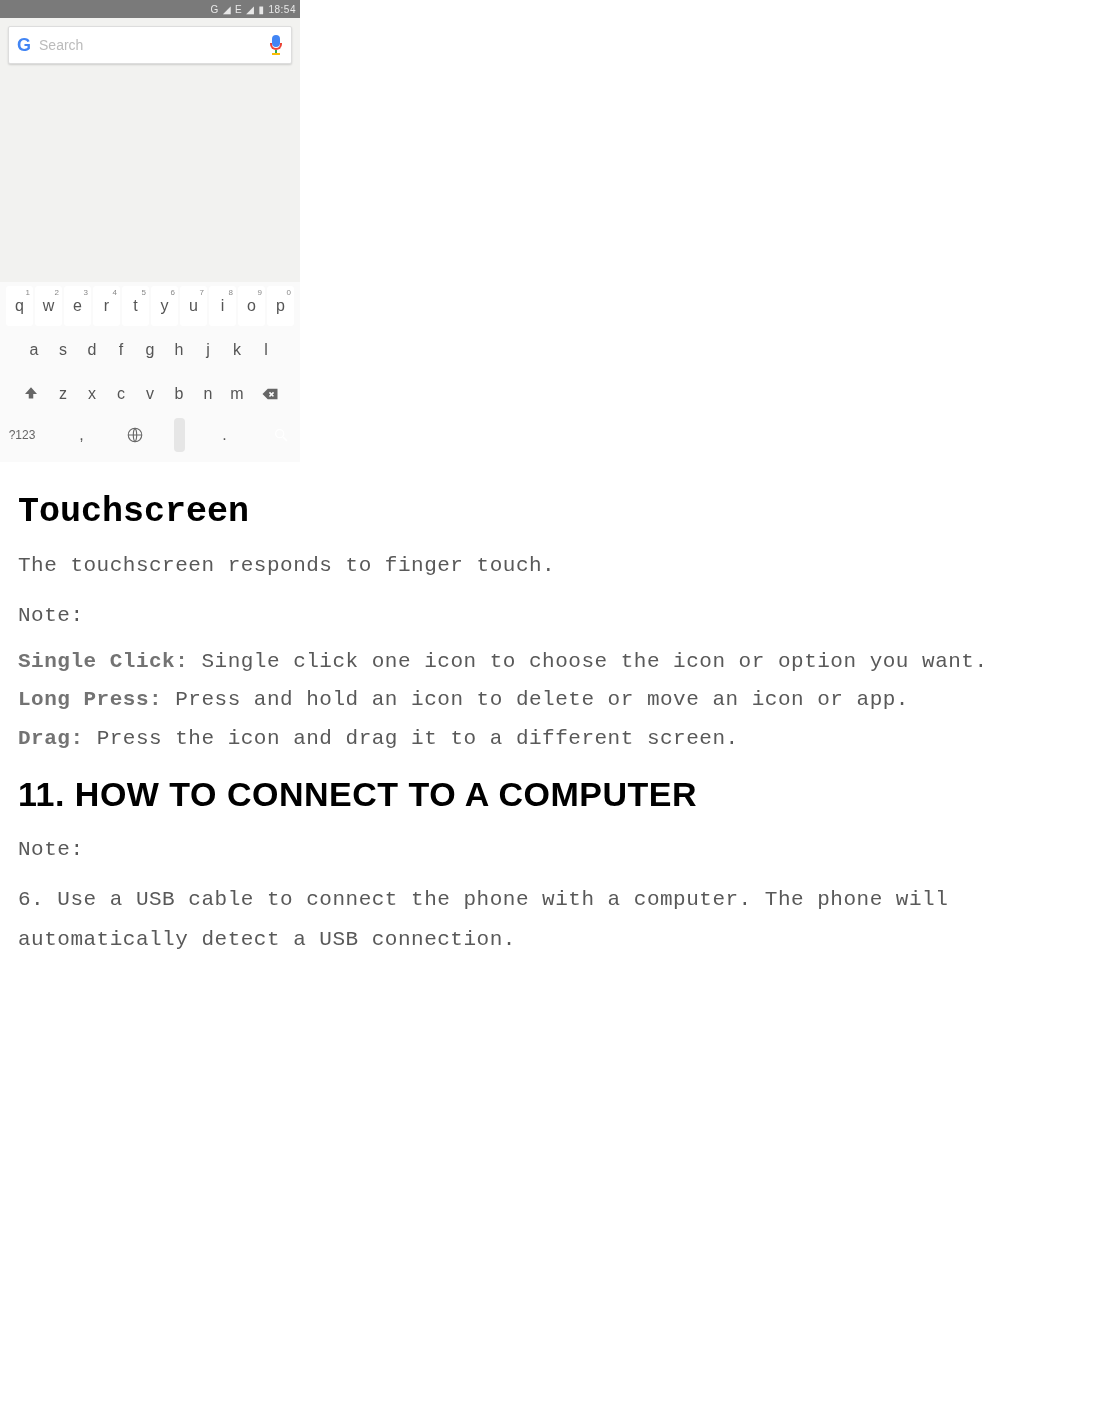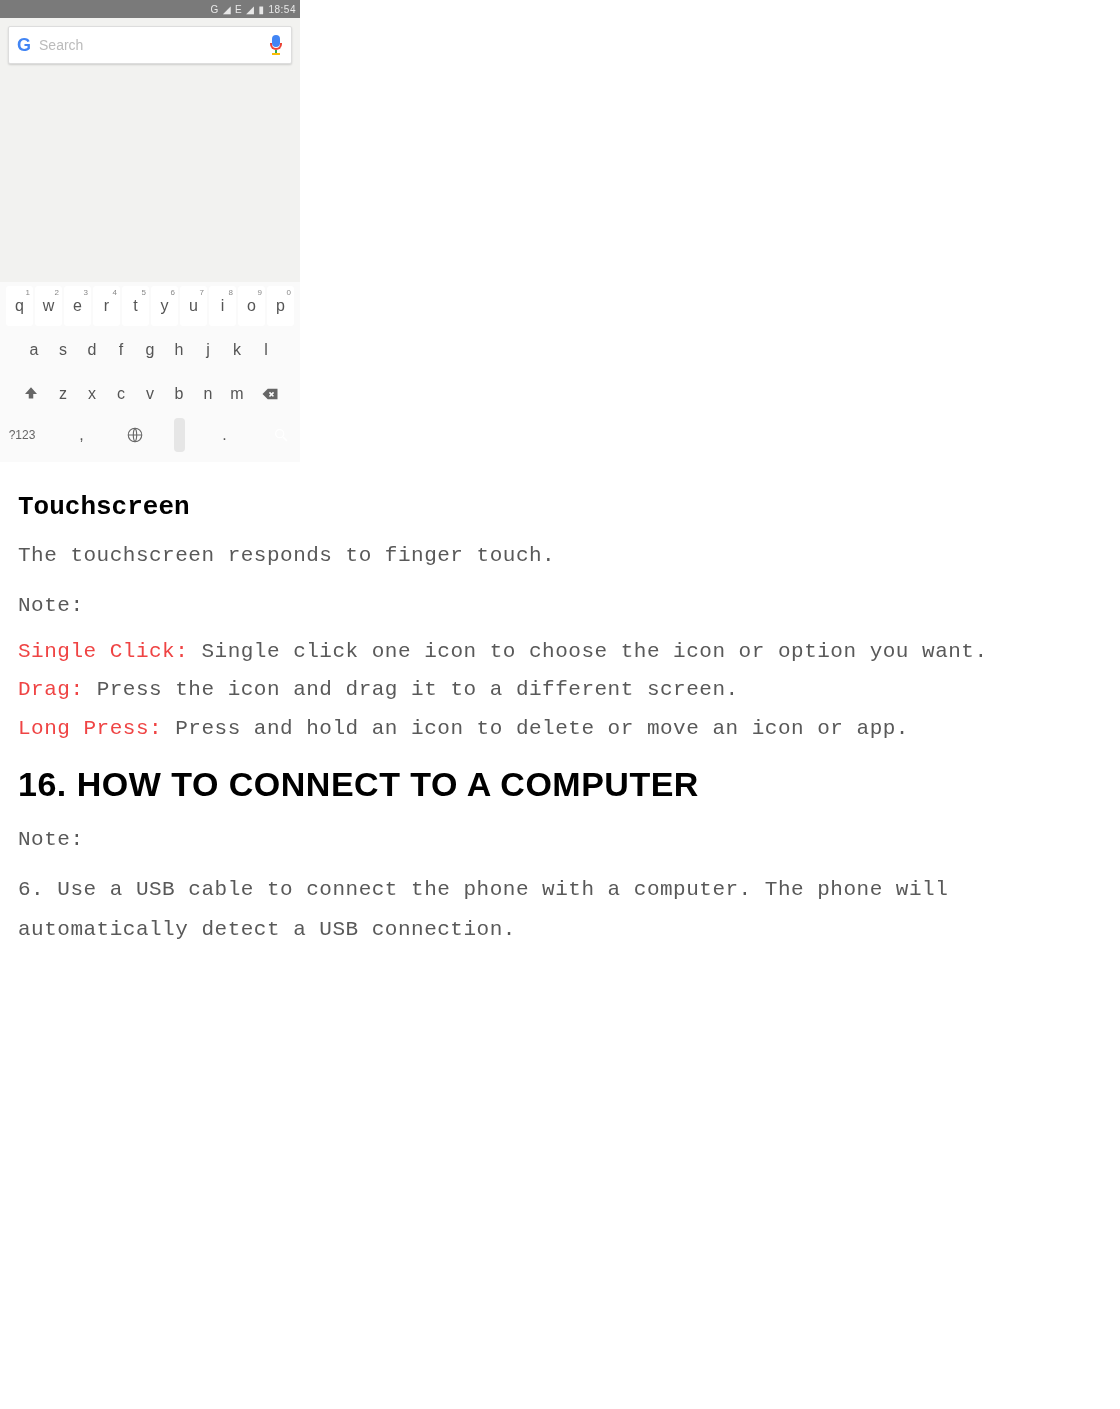--- a/index.html
+++ b/index.html
@@ -136,27 +136,27 @@
   .para {
     font-size: 21px;
     line-height: 1.9;
     color: #595959;
     font-family: "SimSun","Courier New", monospace;
     margin-bottom: 10px;
     letter-spacing: 0.5px;
   }
   .para.tight { line-height: 1.55; margin-bottom:6px; }
   .bold-head {
-    font-size: 26px;
+    font-size: 35px;
     font-weight: bold;
     color: #000;
     margin: 10px 0 14px 0;
     font-family: "SimSun","Courier New", monospace;
   }
-  .inline-bold { font-weight: normal; color:#ef4444;text-align:right; }
+  .inline-bold { font-weight: bold; color:#737373;text-align:right; }
   .section-title {
     font-family: Arial, Helvetica, sans-serif;
     font-weight: 800;
     font-size: 34px;
     color: #000;
     margin: 20px 0 16px 0;
     letter-spacing: 0.5px;
   }
 </style>
 </head>
@@ -283,23 +283,23 @@
 
 <div class="doc">
   <div class="bold-head">Touchscreen</div>
   <div class="para">The touchscreen responds to finger touch.</div>
   <div class="para">Note:</div>
 
   <div class="para tight">
     <span class="inline-bold">Single Click: </span><span>Single click one icon to choose the icon or option you want.</span>
   </div>
   <div class="para tight">
+    <span class="inline-bold">Long Press: </span><span>Press and hold an icon to delete or move an icon or app.</span>
+  </div>
+  <div class="para tight">
     <span class="inline-bold">Drag: </span><span>Press the icon and drag it to a different screen.</span>
   </div>
-  <div class="para tight">
-    <span class="inline-bold">Long Press: </span><span>Press and hold an icon to delete or move an icon or app.</span>
-  </div>
-
-  <div class="section-title">16. HOW TO CONNECT TO A COMPUTER</div>
+
+  <div class="section-title">11. HOW TO CONNECT TO A COMPUTER</div>
 
   <div class="para">Note:</div>
   <div class="para">6. Use a USB cable to connect the phone with a computer. The phone will automatically detect a USB connection.</div>
 </div>
 
 </body></html>

